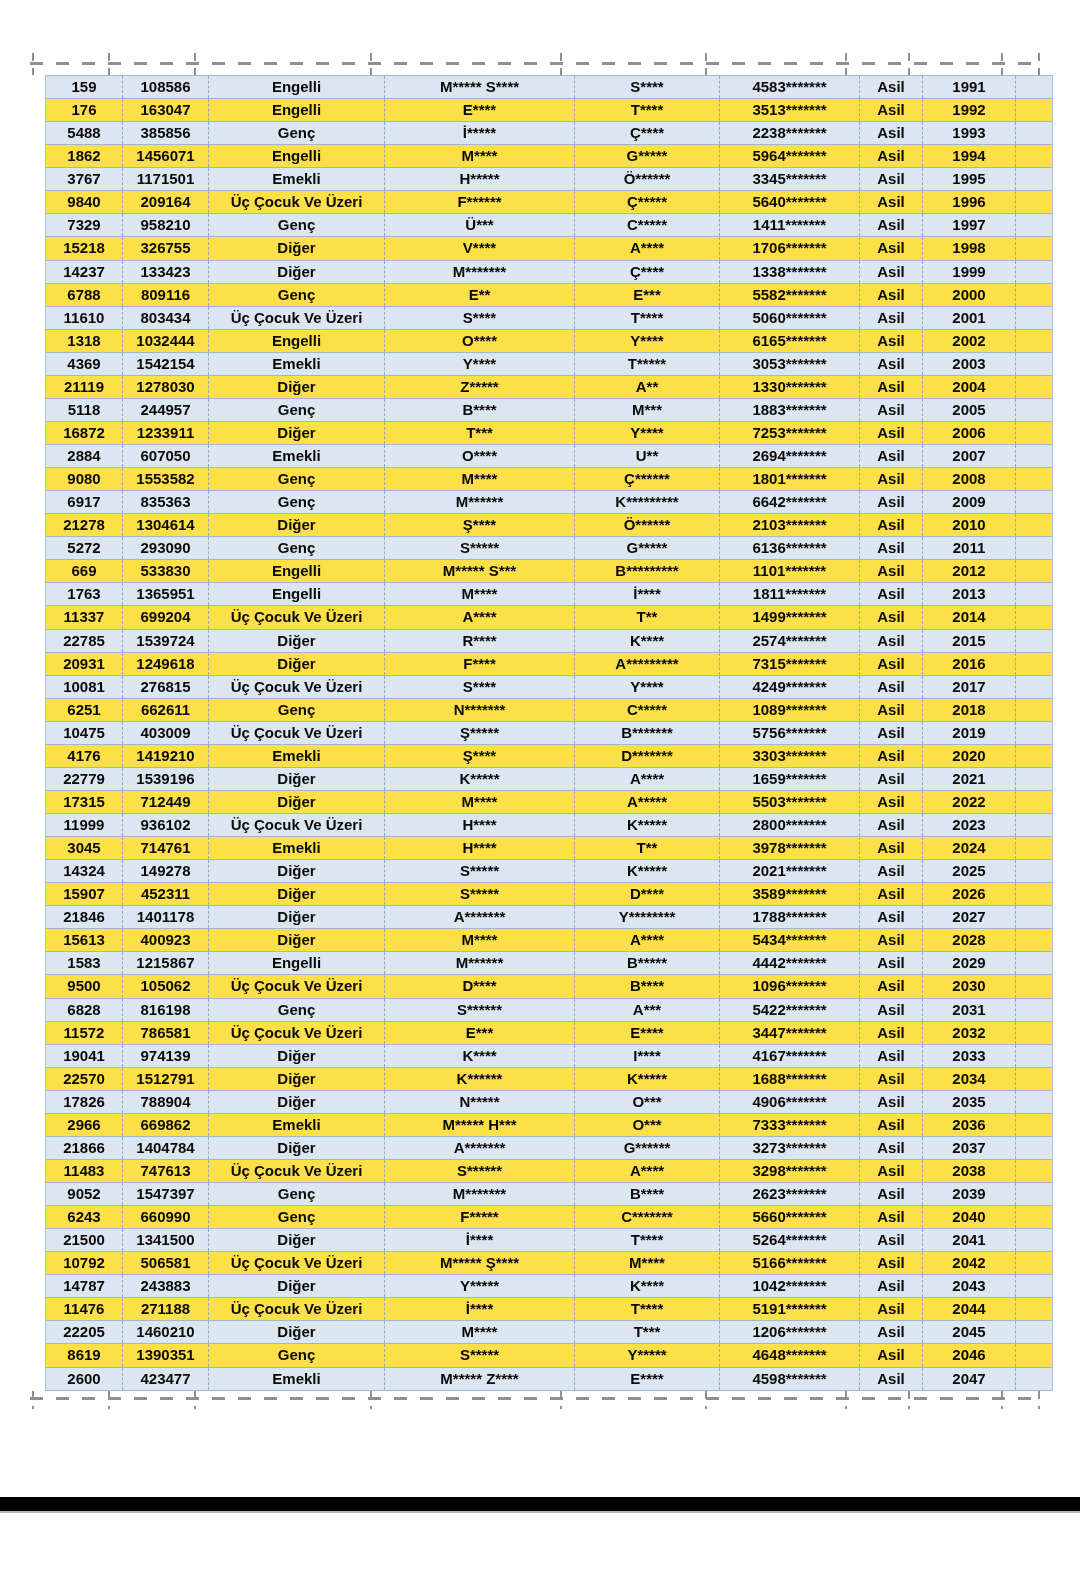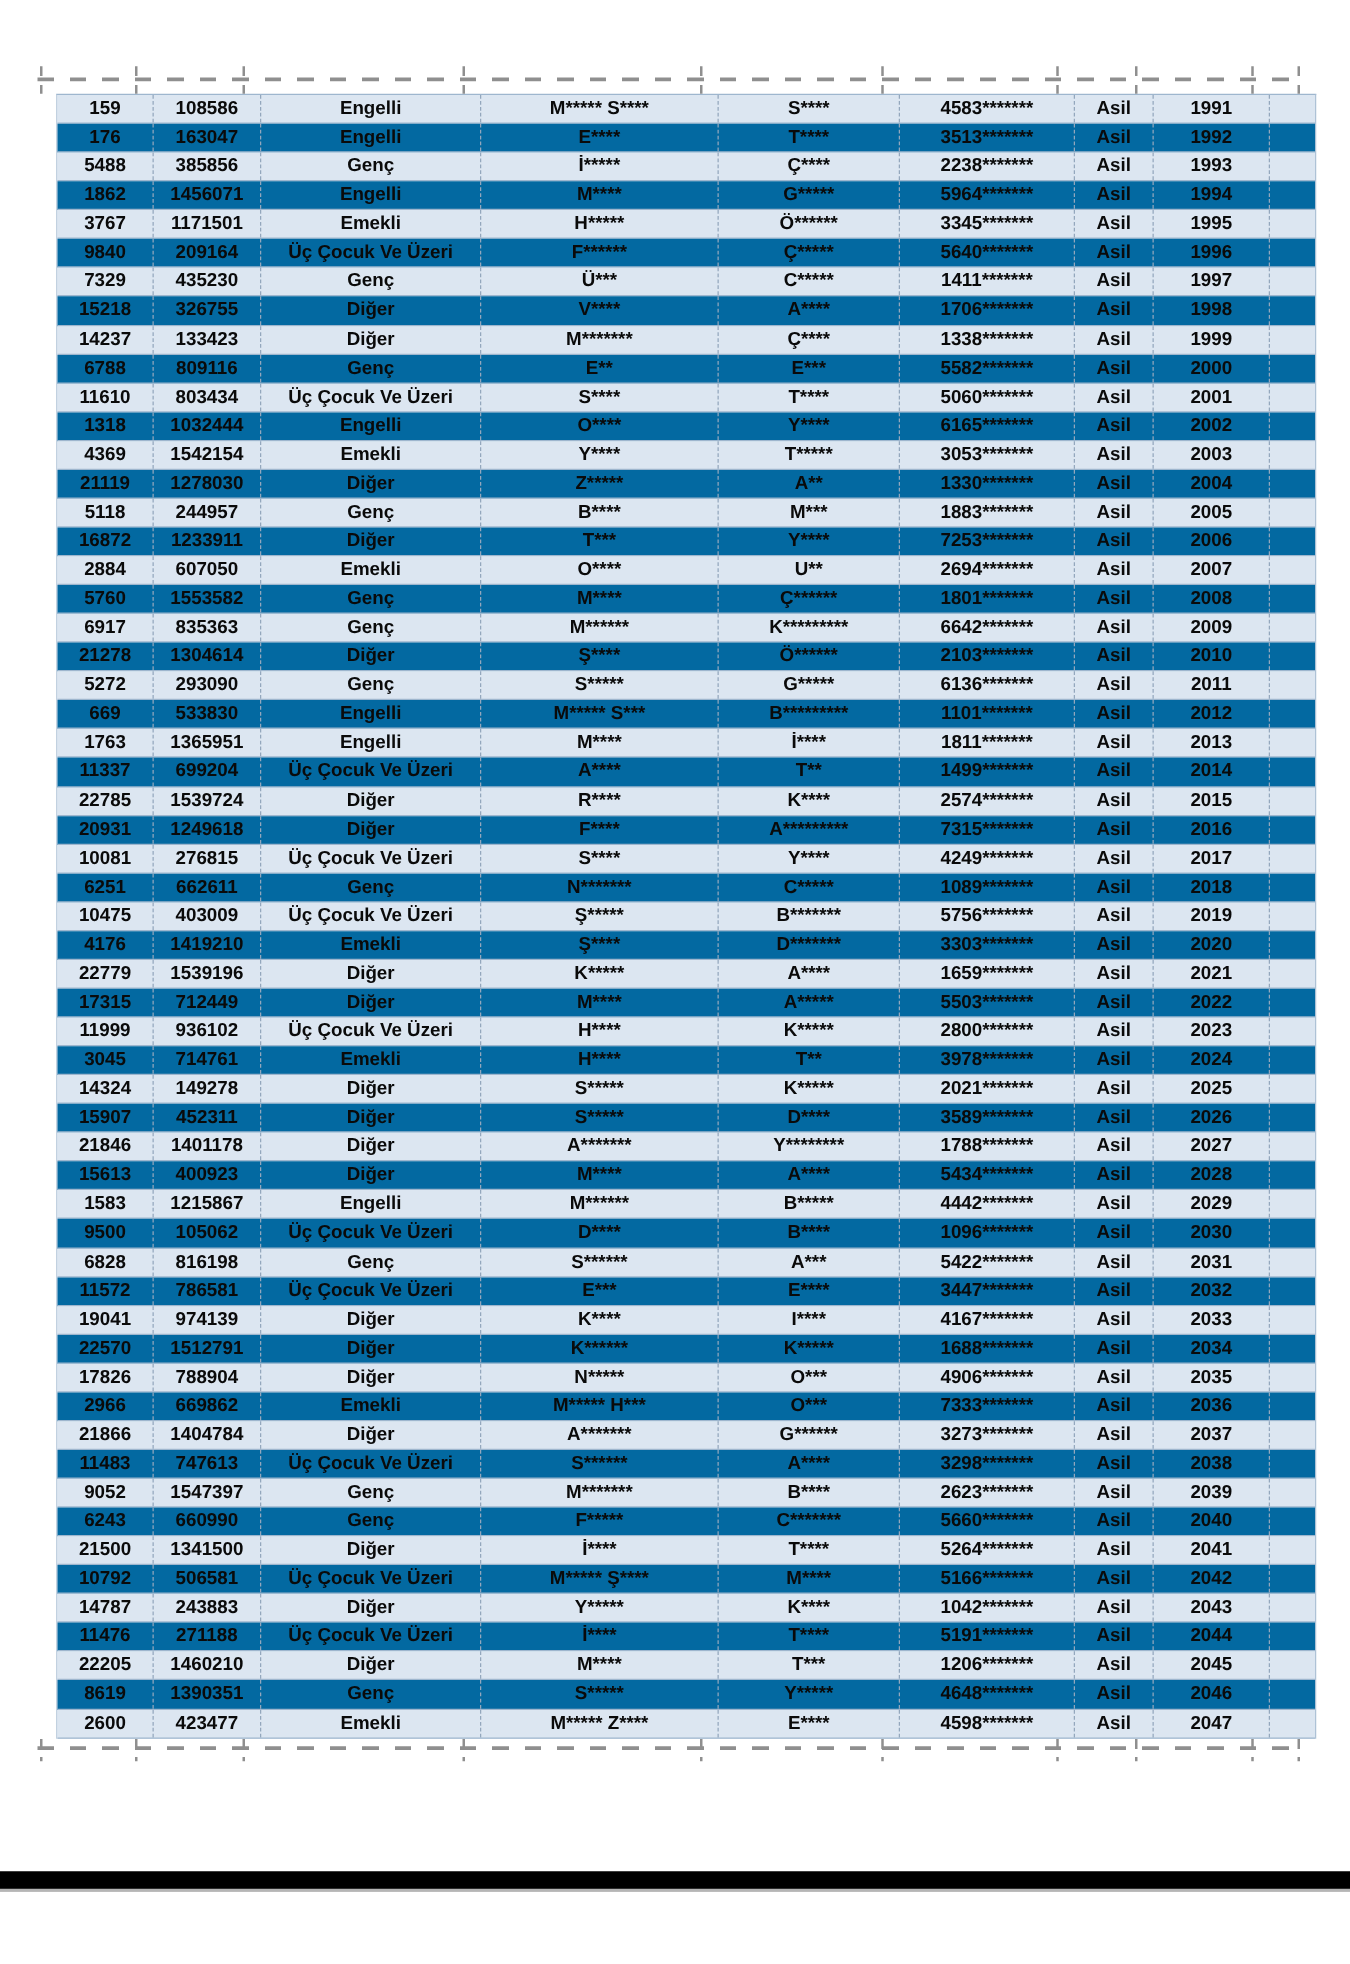--- a/index.html
+++ b/index.html
@@ -24,21 +24,21 @@
     border-top:1px solid #9eb6ce;
     border-left:1px solid #aec2d6;
     border-right:1px solid #aec2d6;
   }
   .row {
     display:grid;
     grid-template-columns:76px 86px 176px 190px 145px 140px 63px 93px 35px;
     height:23.07px;
     border-bottom:1px solid #9eb6ce;
     box-sizing:border-box;
-    background:#0369a1;
+    background:#fde047;
   }
   .row.banded { background:#dce6f1; }
   .cell {
     font-size:15px; line-height:22px; font-weight:600; color:#0a0a0a;
     text-align:center; white-space:nowrap; overflow:hidden;
     border-left:1px dashed #93a7bd; box-sizing:border-box;
   }
   .cell:first-child { border-left:none; }
   
   .black-bar {
@@ -113,21 +113,21 @@
         <div class="cell">Üç Çocuk Ve Üzeri</div>
         <div class="cell">F******</div>
         <div class="cell">Ç*****</div>
         <div class="cell">5640*******</div>
         <div class="cell">Asil</div>
         <div class="cell">1996</div>
         <div class="cell"></div>
       </div>
       <div class="row banded">
         <div class="cell">7329</div>
-        <div class="cell">435230</div>
+        <div class="cell">958210</div>
         <div class="cell">Genç</div>
         <div class="cell">Ü***</div>
         <div class="cell">C*****</div>
         <div class="cell">1411*******</div>
         <div class="cell">Asil</div>
         <div class="cell">1997</div>
         <div class="cell"></div>
       </div>
       <div class="row">
         <div class="cell">15218</div>
@@ -233,21 +233,21 @@
         <div class="cell">607050</div>
         <div class="cell">Emekli</div>
         <div class="cell">O****</div>
         <div class="cell">U**</div>
         <div class="cell">2694*******</div>
         <div class="cell">Asil</div>
         <div class="cell">2007</div>
         <div class="cell"></div>
       </div>
       <div class="row">
-        <div class="cell">5760</div>
+        <div class="cell">9080</div>
         <div class="cell">1553582</div>
         <div class="cell">Genç</div>
         <div class="cell">M****</div>
         <div class="cell">Ç******</div>
         <div class="cell">1801*******</div>
         <div class="cell">Asil</div>
         <div class="cell">2008</div>
         <div class="cell"></div>
       </div>
       <div class="row banded">

